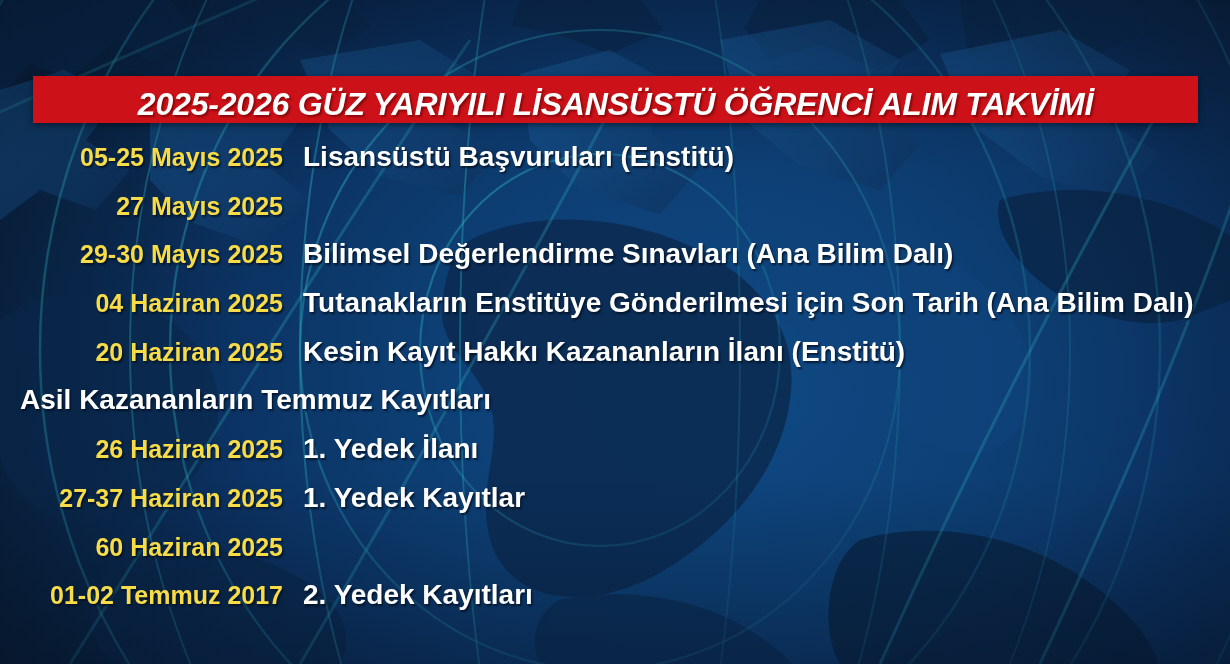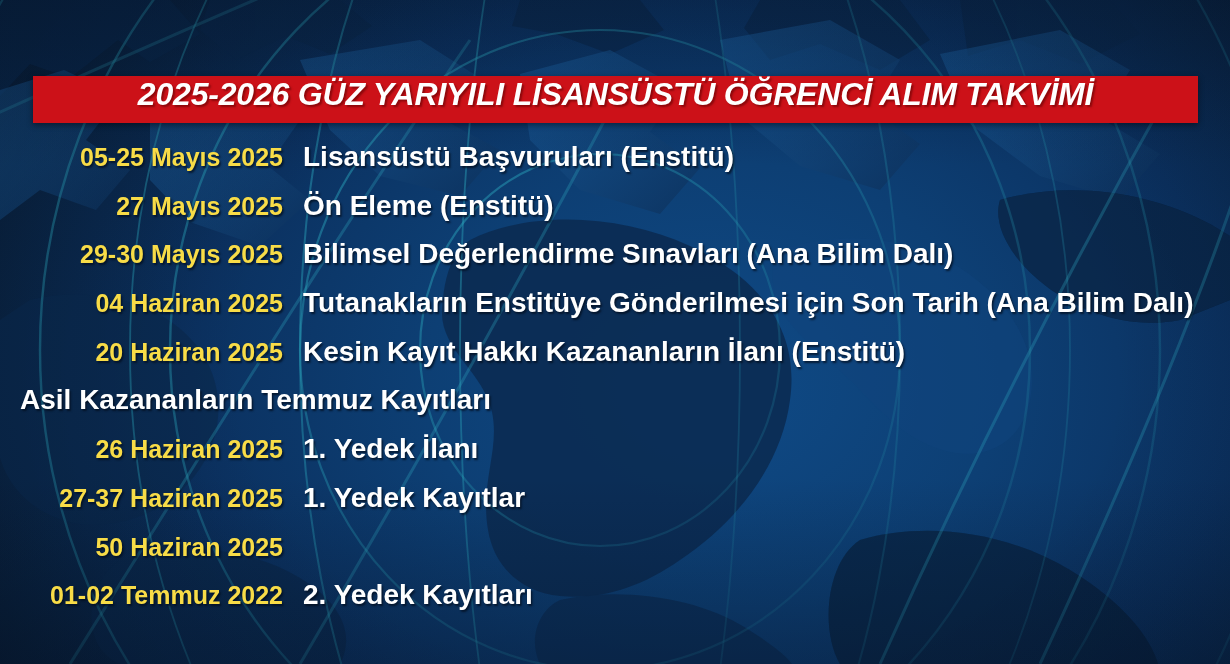--- a/index.html
+++ b/index.html
@@ -25,21 +25,21 @@
       linear-gradient(to bottom, rgba(5,18,38,.30), rgba(5,18,38,0) 25%, rgba(5,18,38,0) 72%, rgba(5,18,38,.35));
     pointer-events:none;
   }
 
   
   #banner {
     position:absolute;
     left:33px; top:76px;
     width:1165px; height:47px;
     background:#cc1118;
-    display:flex; align-items:flex-start; justify-content:center;
+    display:flex; align-items:flex-end; justify-content:center;
     box-shadow:0 2px 6px rgba(0,0,0,.45);
   }
   #banner-text {
     color:#ffffff;
     font-size:32px;
     font-weight:bold;
     font-style:italic;
     letter-spacing:-0.2px;
     white-space:nowrap;
     text-shadow:2px 2px 2px rgba(90,0,0,.55);
@@ -155,21 +155,20 @@
   <div id="banner-text">2025-2026 GÜZ YARIYILI LİSANSÜSTÜ ÖĞRENCİ ALIM TAKVİMİ</div>
 </div>
 
 <div id="schedule">
   <div class="row">
     <div class="date">05-25 Mayıs 2025</div>
     <div class="desc">Lisansüstü Başvuruları (Enstitü)</div>
   </div>
   <div class="row">
     <div class="date">27 Mayıs 2025</div>
-    <div class="desc">Ön Eleme (Enstitü)</div>
   </div>
   <div class="row">
     <div class="date">29-30 Mayıs 2025</div>
     <div class="desc">Bilimsel Değerlendirme Sınavları (Ana Bilim Dalı)</div>
   </div>
   <div class="row">
     <div class="date">04 Haziran 2025</div>
     <div class="desc">Tutanakların Enstitüye Gönderilmesi için Son Tarih (Ana Bilim Dalı)</div>
   </div>
   <div class="row">
@@ -181,19 +180,19 @@
   </div>
   <div class="row">
     <div class="date">26 Haziran 2025</div>
     <div class="desc">1. Yedek İlanı</div>
   </div>
   <div class="row">
     <div class="date">27-37 Haziran 2025</div>
     <div class="desc">1. Yedek Kayıtlar</div>
   </div>
   <div class="row">
-    <div class="date">50 Haziran 2025</div>
+    <div class="date">60 Haziran 2025</div>
   </div>
   <div class="row">
-    <div class="date">01-02 Temmuz 2022</div>
+    <div class="date">01-02 Temmuz 2017</div>
     <div class="desc">2. Yedek Kayıtları</div>
   </div>
 </div>
 
 </body></html>

